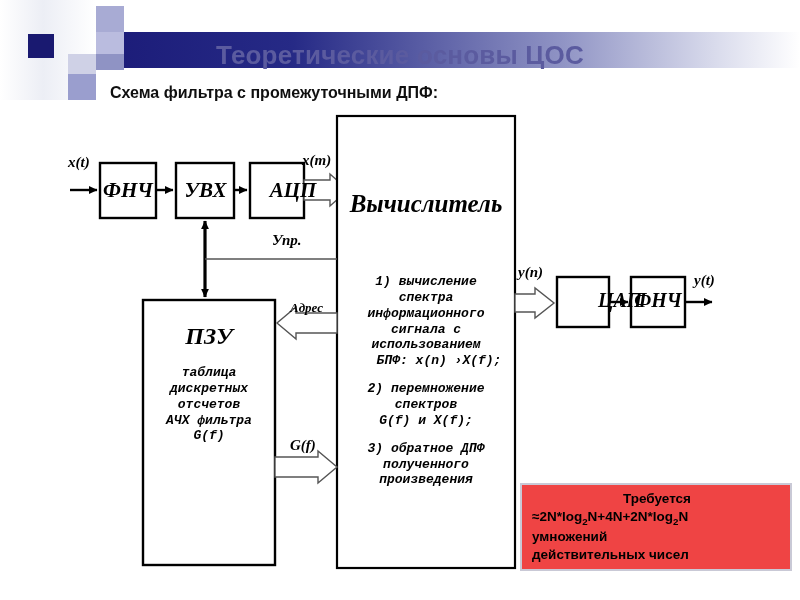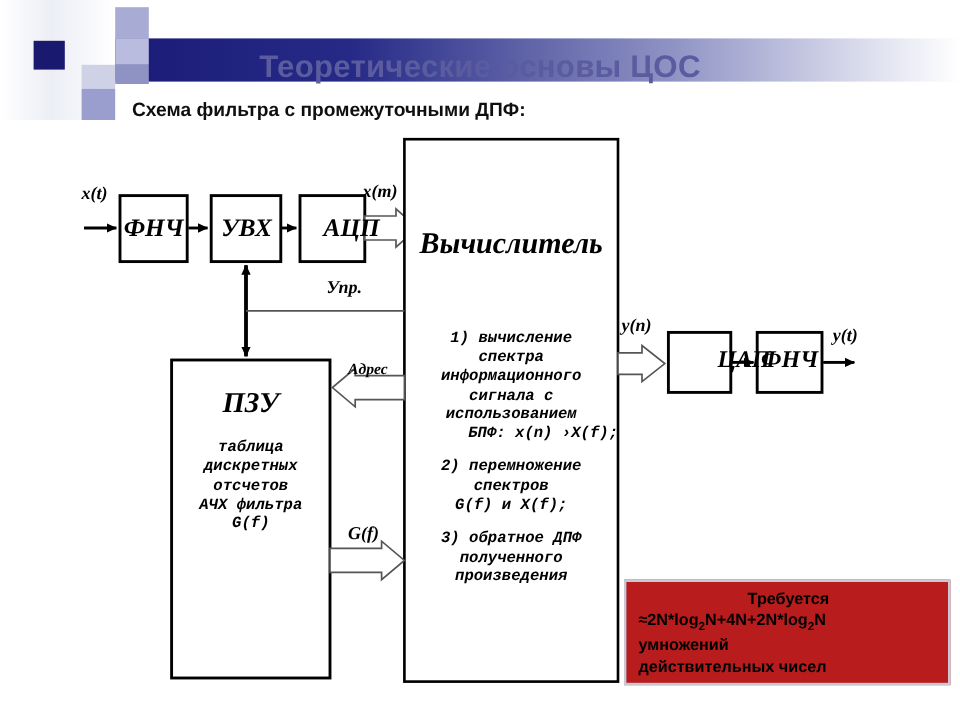--- a/index.html
+++ b/index.html
@@ -72,21 +72,21 @@
     font-weight: bold;
     color: #000;
     text-align: center;
     line-height: 1.22;
   }
 
   
   .callout {
     position: absolute;
     left: 520px; top: 483px; width: 272px; height: 88px;
-    background: #b91c1c;
+    background: #ef4444;
     border: 2px solid #c9c9d6;
     box-sizing: border-box;
     color: #000000;
     font-family: "Liberation Sans", sans-serif;
     font-size: 13.5px;
     font-weight: bold;
     padding: 5px 8px 0 10px;
     box-sizing: border-box;
     line-height: 1.32;
   }
@@ -167,21 +167,21 @@
   <div>АЧХ фильтра</div>
   <div>G(f)</div>
 </div>
 
 <div class="mono-blk" style="left:337px; top:274px; width:178px; font-size:13px;">
   <div>1) вычисление</div>
   <div>спектра</div>
   <div style="font-size:13px;">информационного</div>
   <div>сигнала с</div>
   <div>использованием</div>
-  <div style="text-align:right; padding-left:6px;margin-left:20px;">БПФ: x(n) ›X(f);</div>
+  <div style="text-align:center; padding-left:6px;margin-left:20px;">БПФ: x(n) ›X(f);</div>
   <div style="height:12px;"></div>
   <div>2) перемножение</div>
   <div>спектров</div>
   <div>G(f) и X(f);</div>
   <div style="height:12px;"></div>
   <div>3) обратное ДПФ</div>
   <div>полученного</div>
   <div>произведения</div>
 </div>
 

